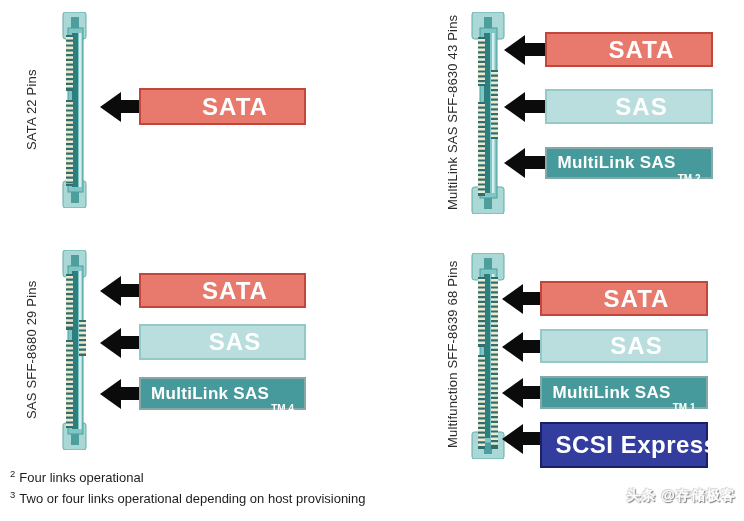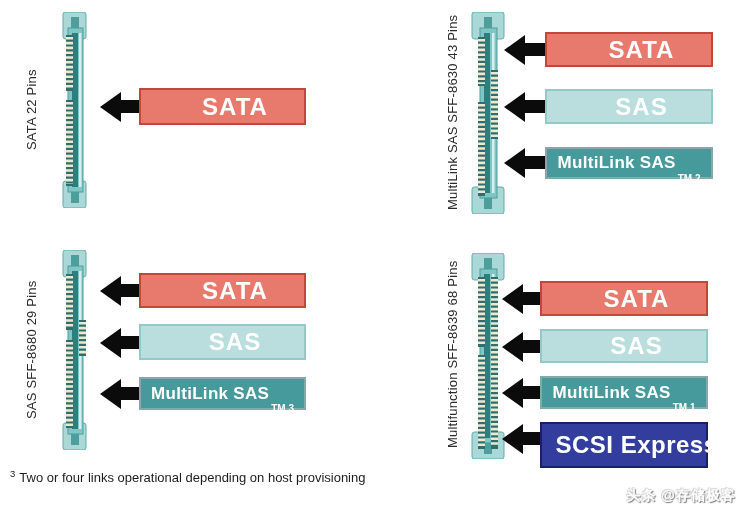--- a/index.html
+++ b/index.html
@@ -133,21 +133,21 @@
     </div>
 
     <div class="arrow" style="left:121px;top:336px;width:18px"></div>
     <div class="proto-box size-big" style="left: 139px; top: 324px; width: 167px; height: 36px; background: rgb(186, 222, 221); border-color: rgb(147, 201, 198);">
       <span class="pname">SAS</span>
     </div>
 
     <div class="arrow" style="left:121px;top:387px;width:18px"></div>
     <div class="proto-box size-med" style="left: 139px; top: 377px; width: 167px; height: 33px; background: rgb(71, 154, 155); border-color: rgb(131, 169, 168);">
       <span class="pname">MultiLink SAS</span>
-        <sup>TM 3</sup>
+        <sup>TM 4</sup>
     </div>
   </div>
 
   <div>
     <div class="vlabel" style="left:441px;top:248px;height:212px">Multifunction SFF-8639 68 Pins</div>
 
     <svg class="connector" style="left:467px;top:253px" width="42" height="206" viewBox="0 0 42 206">
       <rect x="5" y="0" width="32" height="27" rx="2.5" fill="#A9D8D6" stroke="#62ABA8"></rect>
       <rect x="5" y="179" width="32" height="27" rx="2.5" fill="#A9D8D6" stroke="#62ABA8"></rect>
       <rect x="17" y="5" width="8" height="12" fill="#4D9E9C"></rect>
@@ -179,18 +179,19 @@
         <sup>TM 1</sup>
     </div>
 
     <div class="arrow" style="left:523px;top:432px;width:17px"></div>
     <div class="proto-box size-big" style="left: 540px; top: 422px; width: 168px; height: 46px; letter-spacing: 0.5px; background: rgb(51, 61, 158); border-color: rgb(26, 31, 102);">
       <span class="pname">SCSI Express</span>
     </div>
   </div>
 
   <div class="footnotes">
+    <div class="fn"><sup>2</sup><span>Four links operational</span></div>
     <div class="fn"><sup>3</sup><span>Two or four links operational depending on host provisioning</span></div>
   </div>
 
   <div class="watermark">头条 @存储极客</div>
 
 </div>
 
 </body></html>

